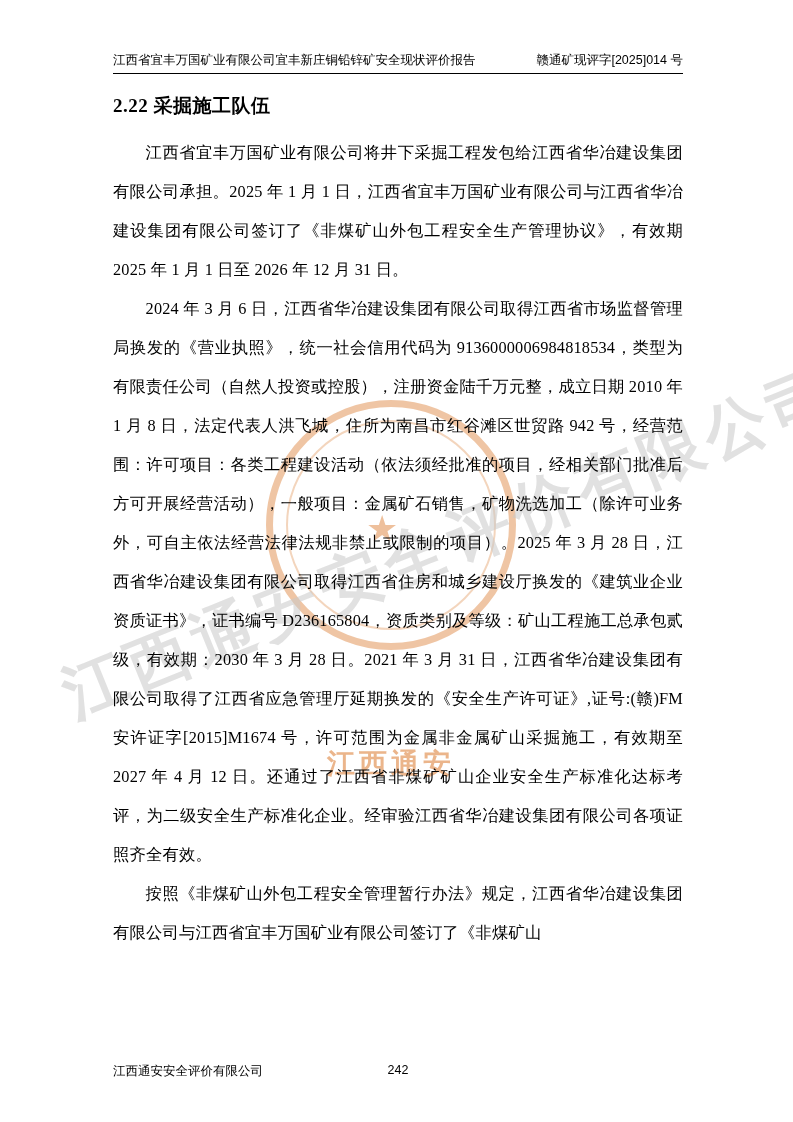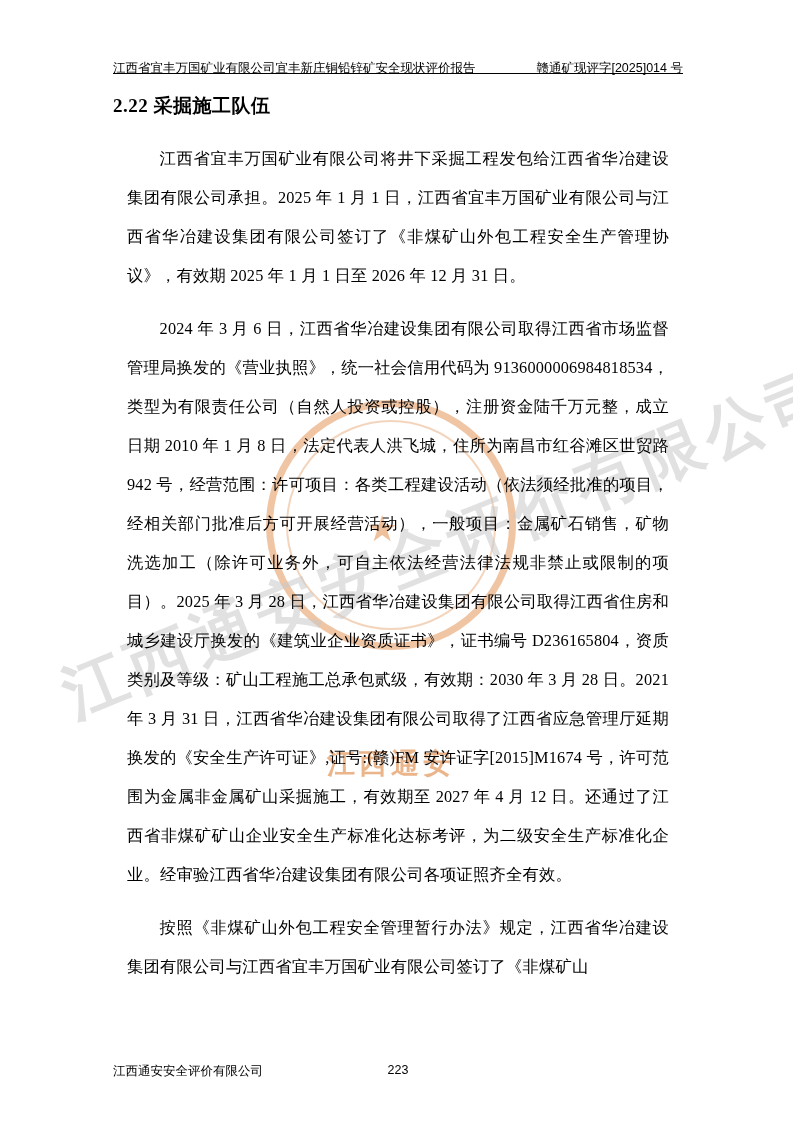--- a/index.html
+++ b/index.html
@@ -88,21 +88,21 @@
     left: 113px;
     top: 52px;
     width: 570px;
     display: flex;
     justify-content: space-between;
     align-items: flex-end;
     font-size: 12.5px;
     z-index: 10;
     font-family: "Liberation Sans", sans-serif;
   }
-  .header-left { white-space: nowrap; margin-top: 8px; }
+  .header-left { white-space: nowrap; }
   .header-right { white-space: nowrap; text-align: center; }
   .header-rule {
     position: absolute;
     left: 113px;
     top: 73px;
     width: 570px;
     border-bottom: 1.2px solid #000;
     z-index: 10;
   }
 
@@ -110,28 +110,28 @@
   .content {
     position: absolute;
     left: 113px;
     top: 93px;
     width: 570px;
     z-index: 8;
   }
   h1.section-title {
     font-size: 19px;
     font-weight: bold;
-    margin: 0 0 20px 0;
+    margin: 0 0 14px 0;
     letter-spacing: 0.5px;
     font-family: "Liberation Serif", "DejaVu Serif", serif;
   }
   p.para {
     font-size: 16.3px;
     line-height: 39px;
-    margin: 14px;
+    margin: 0;
     text-align: justify;
     text-justify: inter-ideograph;
     text-indent: 2em;
     letter-spacing: 0.2px;
   }
 
   
   .footer {
     position: absolute;
     left: 113px;
@@ -175,16 +175,16 @@
 
   <div class="content">
     <h1 class="section-title">2.22 采掘施工队伍</h1>
     <p class="para">江西省宜丰万国矿业有限公司将井下采掘工程发包给江西省华冶建设集团有限公司承担。2025 年 1 月 1 日，江西省宜丰万国矿业有限公司与江西省华冶建设集团有限公司签订了《非煤矿山外包工程安全生产管理协议》，有效期 2025 年 1 月 1 日至 2026 年 12 月 31 日。</p>
     <p class="para">2024 年 3 月 6 日，江西省华冶建设集团有限公司取得江西省市场监督管理局换发的《营业执照》，统一社会信用代码为 9136000006984818534，类型为有限责任公司（自然人投资或控股），注册资金陆千万元整，成立日期 2010 年 1 月 8 日，法定代表人洪飞城，住所为南昌市红谷滩区世贸路 942 号，经营范围：许可项目：各类工程建设活动（依法须经批准的项目，经相关部门批准后方可开展经营活动），一般项目：金属矿石销售，矿物洗选加工（除许可业务外，可自主依法经营法律法规非禁止或限制的项目）。2025 年 3 月 28 日，江西省华冶建设集团有限公司取得江西省住房和城乡建设厅换发的《建筑业企业资质证书》，证书编号 D236165804，资质类别及等级：矿山工程施工总承包贰级，有效期：2030 年 3 月 28 日。2021 年 3 月 31 日，江西省华冶建设集团有限公司取得了江西省应急管理厅延期换发的《安全生产许可证》,证号:(赣)FM 安许证字[2015]M1674 号，许可范围为金属非金属矿山采掘施工，有效期至 2027 年 4 月 12 日。还通过了江西省非煤矿矿山企业安全生产标准化达标考评，为二级安全生产标准化企业。经审验江西省华冶建设集团有限公司各项证照齐全有效。</p>
     <p class="para">按照《非煤矿山外包工程安全管理暂行办法》规定，江西省华冶建设集团有限公司与江西省宜丰万国矿业有限公司签订了《非煤矿山</p>
   </div>
 
   <div class="footer">
     <span class="footer-left">江西通安安全评价有限公司</span>
-    <span class="footer-page">223</span>
+    <span class="footer-page">242</span>
   </div>
 
 </div>
 
 </body></html>

